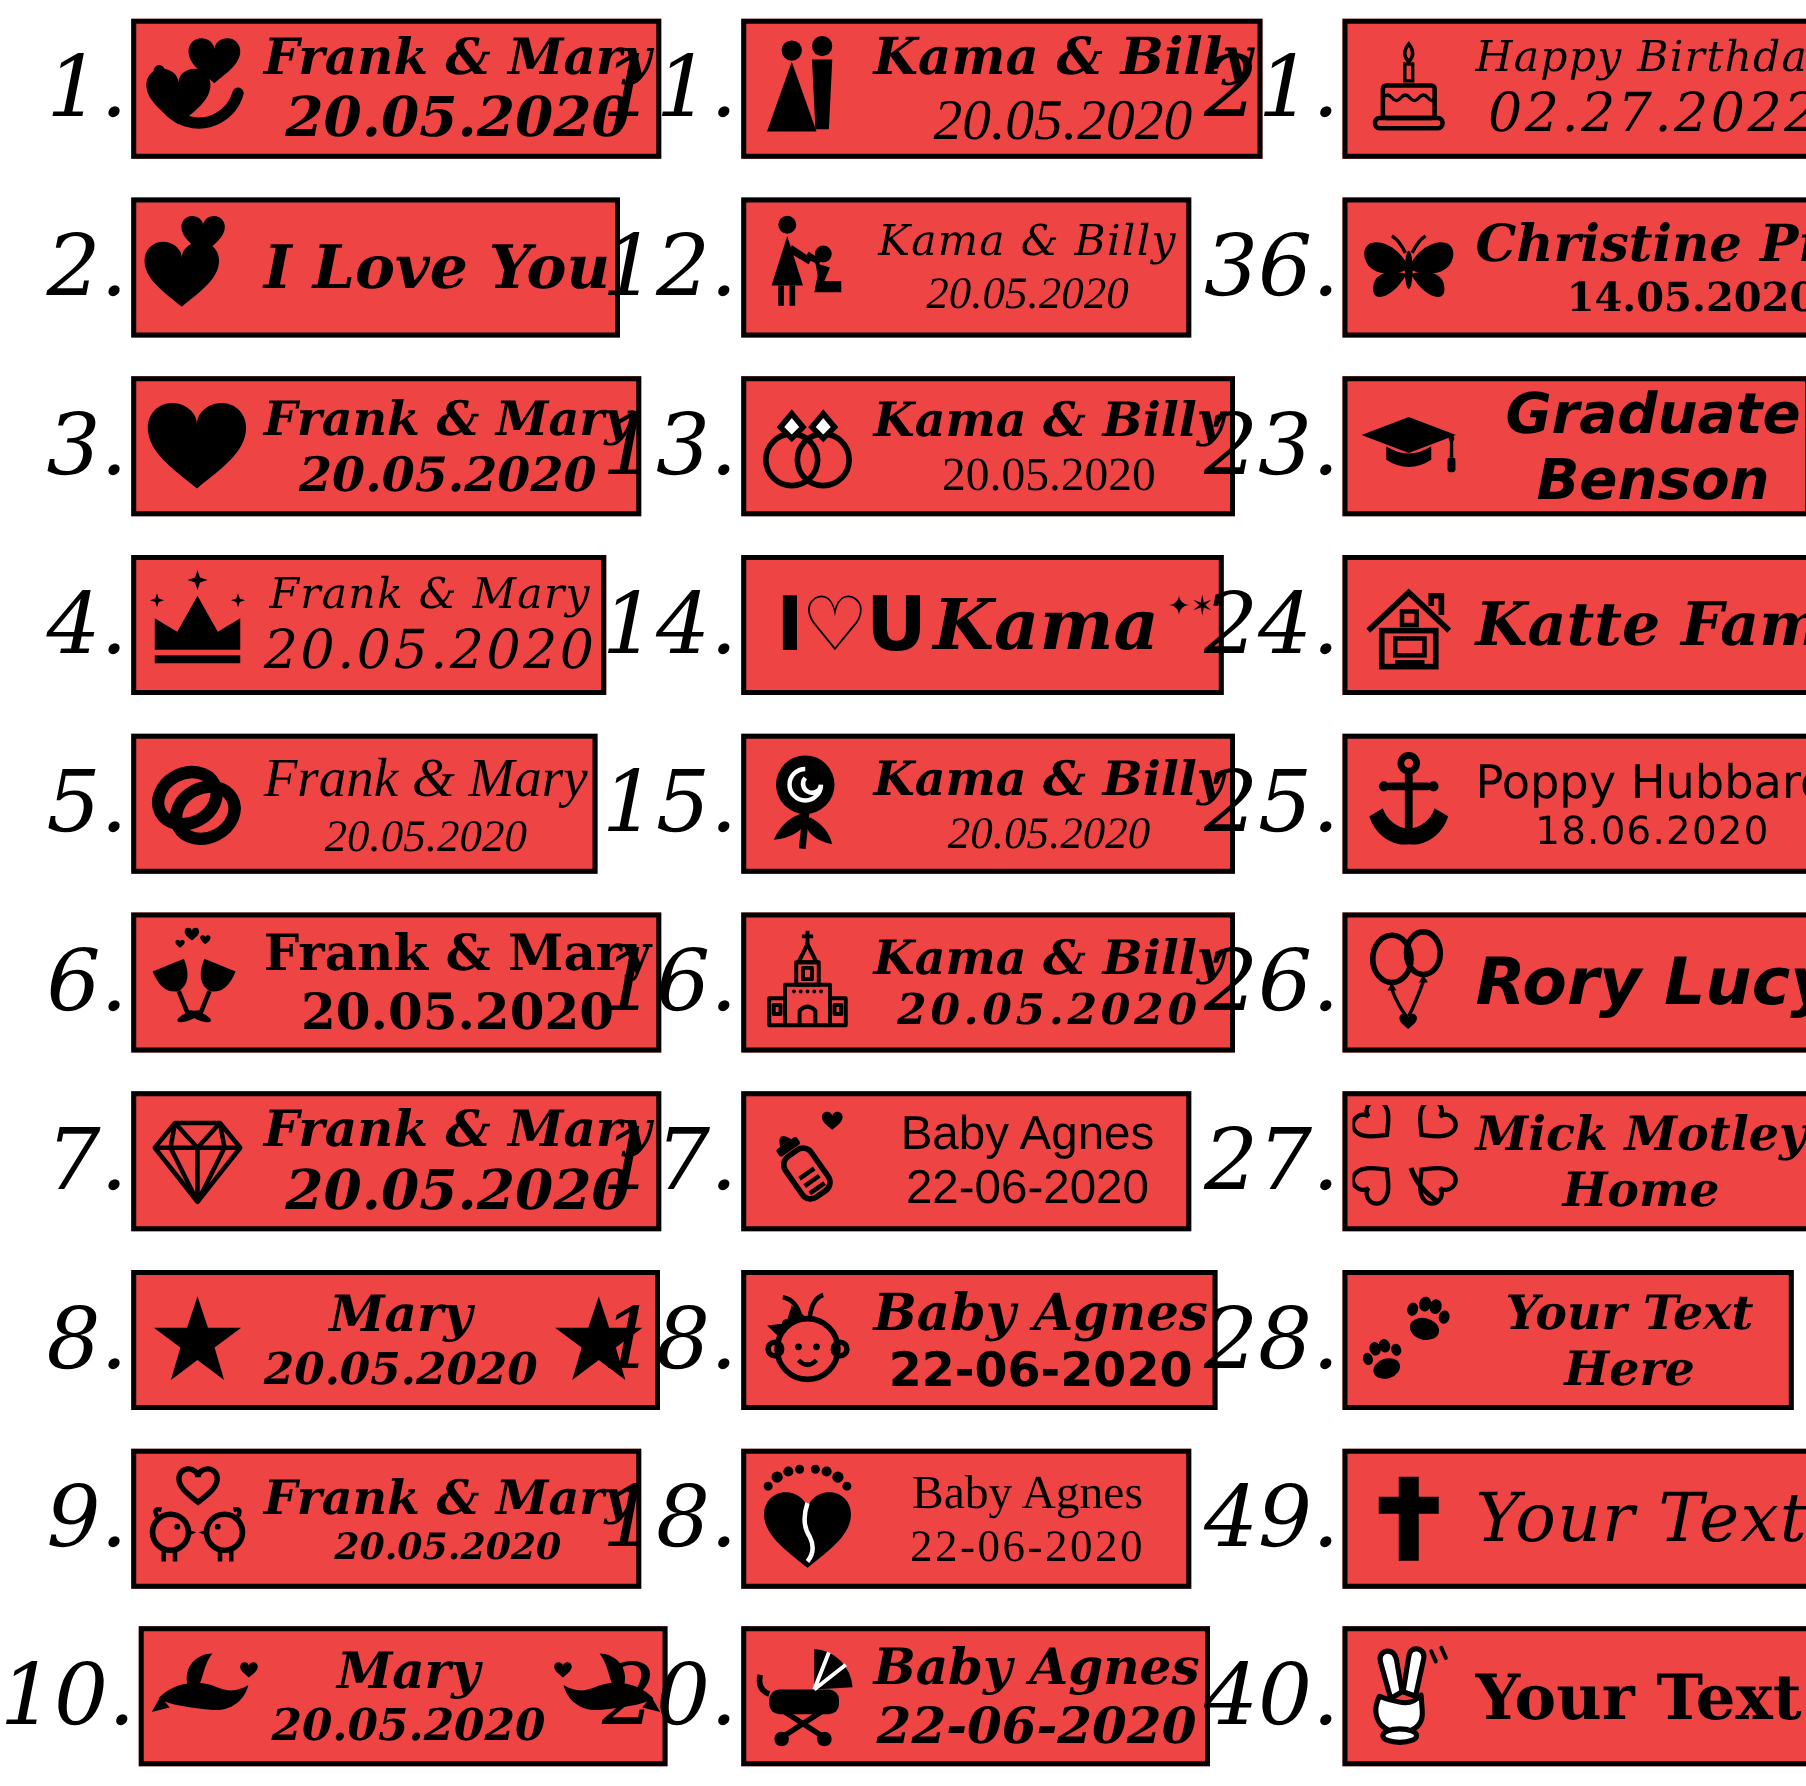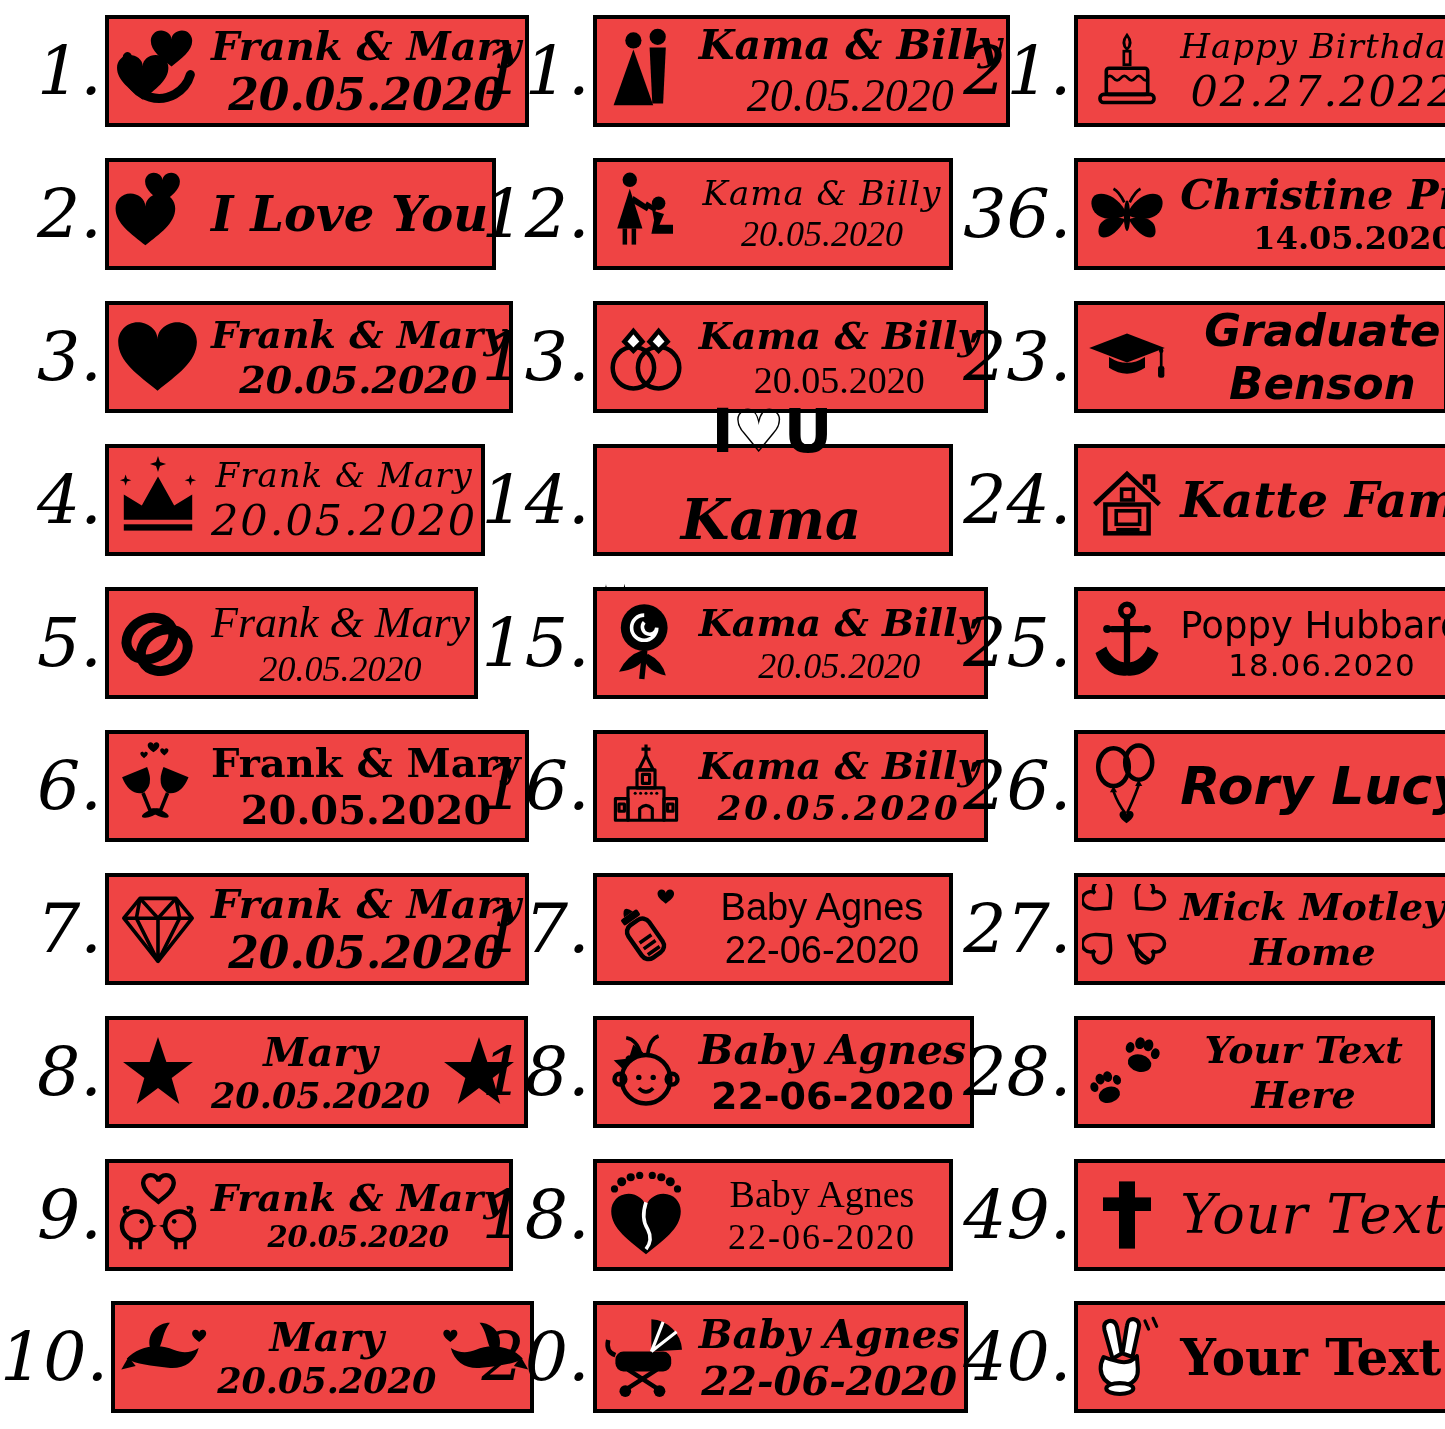--- a/index.html
+++ b/index.html
@@ -4,21 +4,21 @@
 <style>
   html,body{margin:0;padding:0;background:#fff;}
   body{width:1445px;height:1429px;overflow:hidden;color:#000;font-family:"DejaVu Serif",serif;}
   #grid{display:grid;grid-template-columns:repeat(3,481.6px);grid-template-rows:repeat(10,142.9px);grid-auto-flow:column;width:1445px;height:1429px;}
   .cell{display:flex;align-items:center;}
   .num{flex:0 0 102px;text-align:right;font:italic 68px "DejaVu Serif",serif;line-height:1;padding-right:3px;}
   .box{flex:1;height:112px;border:4px solid #000;background:#ef4444;display:flex;align-items:center;margin-right:10px;box-sizing:border-box;}
   .icon-slot{flex:0 0 auto;width:98px;height:102px;display:flex;align-items:center;justify-content:center;}
   .icon-right{width:90px;}
   .lines{flex:1;display:flex;flex-direction:column;align-items:center;justify-content:center;min-width:0;padding:0 4px;}
-  .lines.row{flex-direction:column;justify-content:flex-start;gap:20px;padding-left:0;}
+  .lines.row{flex-direction:row;justify-content:flex-start;gap:7px;padding-left:24px;}
   .line{white-space:nowrap;line-height:1.04;}
   .f-brush{font:bold italic 40px "DejaVu Serif",serif;}
   .f-brush-lg{font:bold italic 44px "DejaVu Serif",serif;}
   .f-brush-sm{font:bold italic 35px "DejaVu Serif",serif;}
   .f-script{font:italic 600 38px "DejaVu Serif",serif;}
   .f-script-sm{font:italic 600 29px "DejaVu Serif",serif;}
   .f-script-lg{font:italic 600 48px "DejaVu Serif",serif;}
   .f-script-bold{font:bold italic 41px "DejaVu Serif",serif;}
   .f-elegant{font:italic 400 34px "DejaVu Serif",serif;letter-spacing:1px;}
   .f-elegant-lg{font:italic 400 43px "DejaVu Serif",serif;letter-spacing:2px;}

